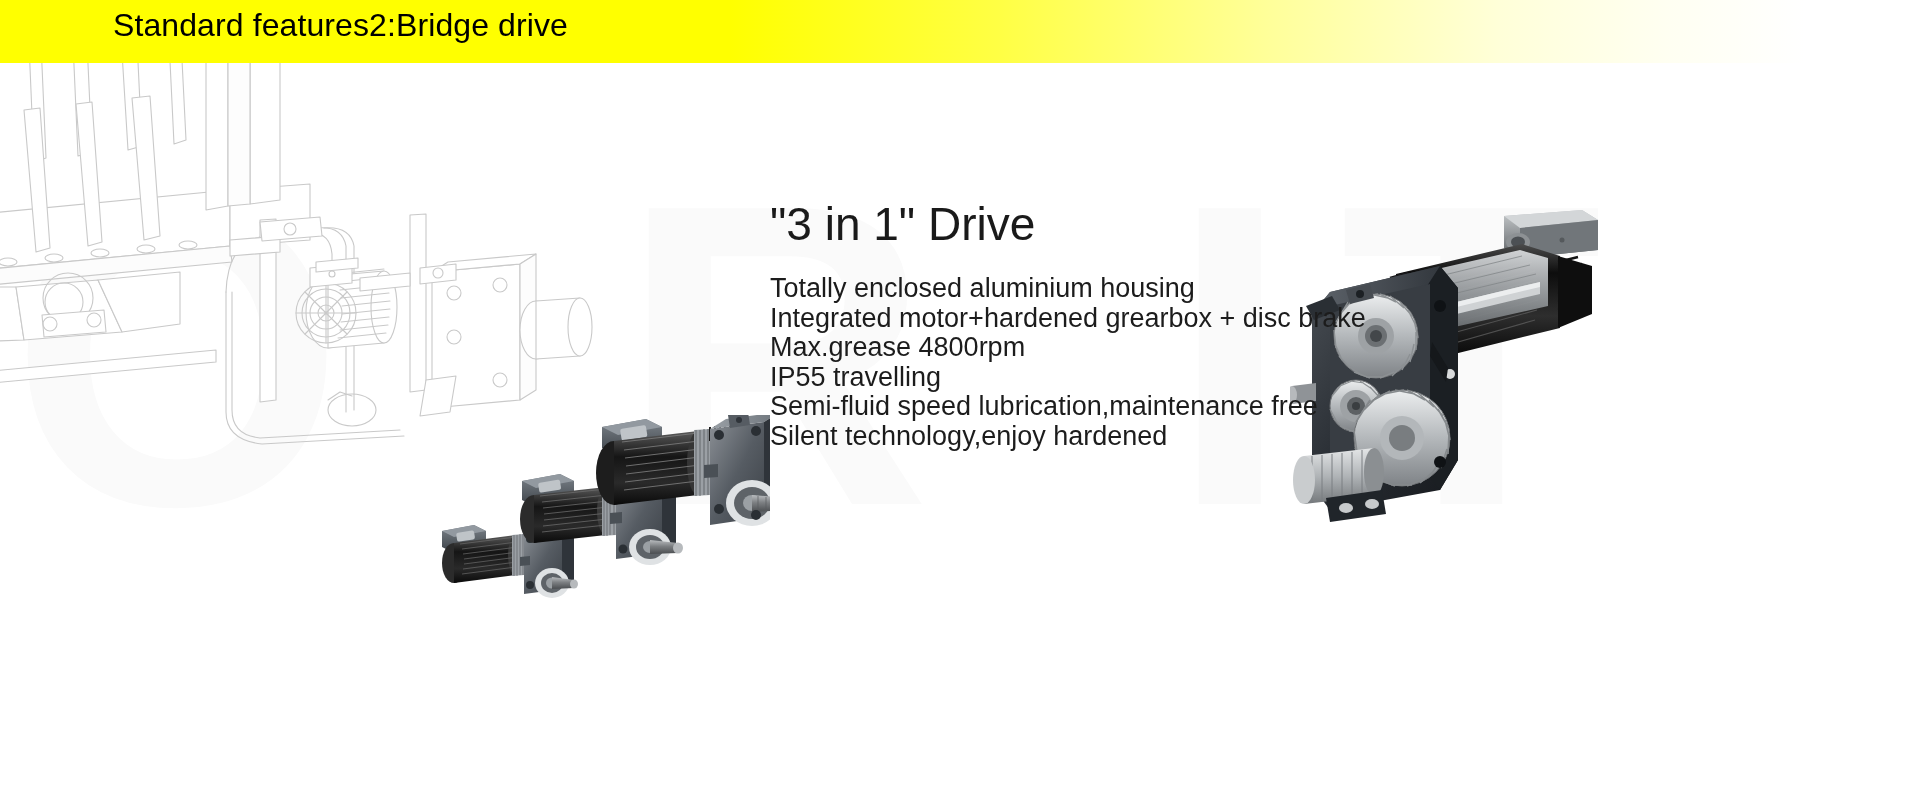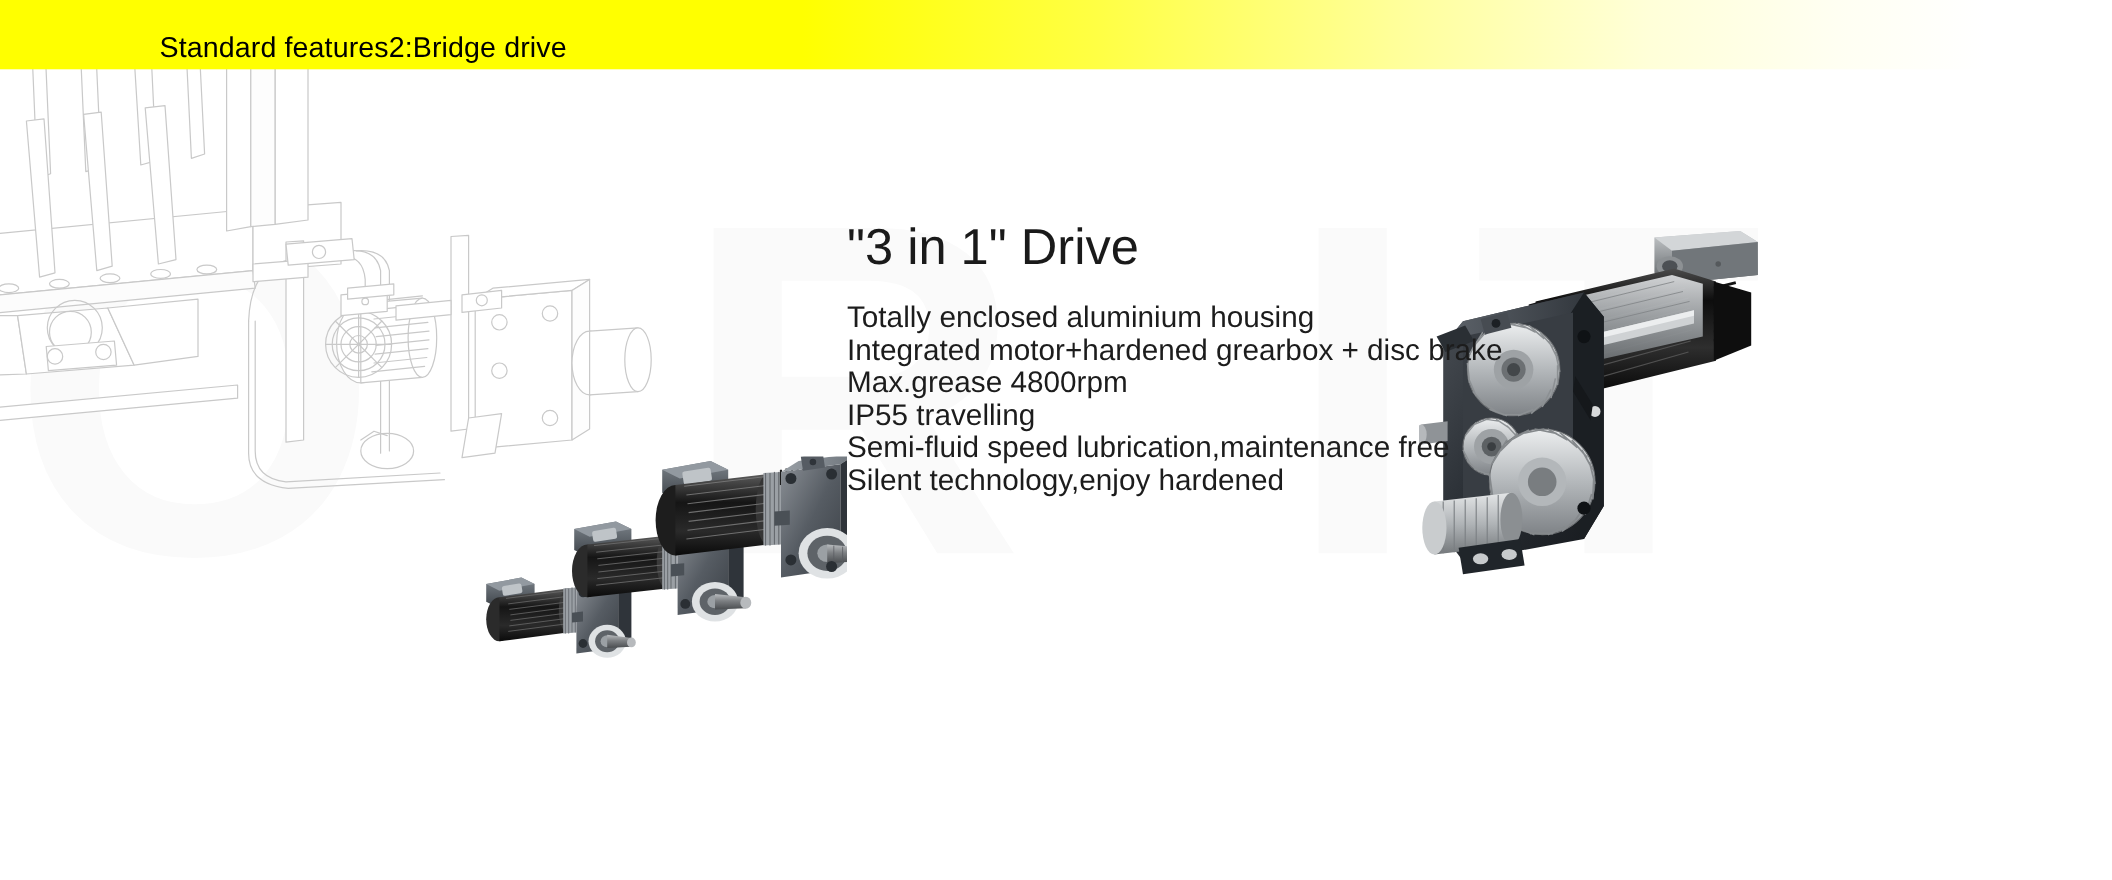--- a/index.html
+++ b/index.html
@@ -12,23 +12,23 @@
     position:relative;
   }
   .slide{position:relative;width:1920px;height:800px;background:#fff;overflow:hidden;}
 
   
   .header-band{
     position:absolute;left:0;top:0;width:1920px;height:63px;
     background:linear-gradient(to right,#ffff00 0%,#ffff00 38%,#ffff44 52%,#ffff99 66%,#ffffd8 78%,#fffff2 87%,#ffffff 94%,#ffffff 100%);
   }
   .header-title{
-    position:absolute;left:113px;top:28px;
-    font-size:26px;line-height:30px;color:#000;
-    letter-spacing:0.1px;white-space:nowrap;margin-left:32px;
+    position:absolute;left:113px;top:10px;
+    font-size:32px;line-height:30px;color:#000;
+    letter-spacing:0.1px;white-space:nowrap;
   }
 
   
   .watermark{
     position:absolute;left:0;top:140px;width:1920px;height:430px;
     pointer-events:none;overflow:hidden;
   }
   .wm-letter{
     position:absolute;top:0;
     font-size:430px;line-height:430px;

